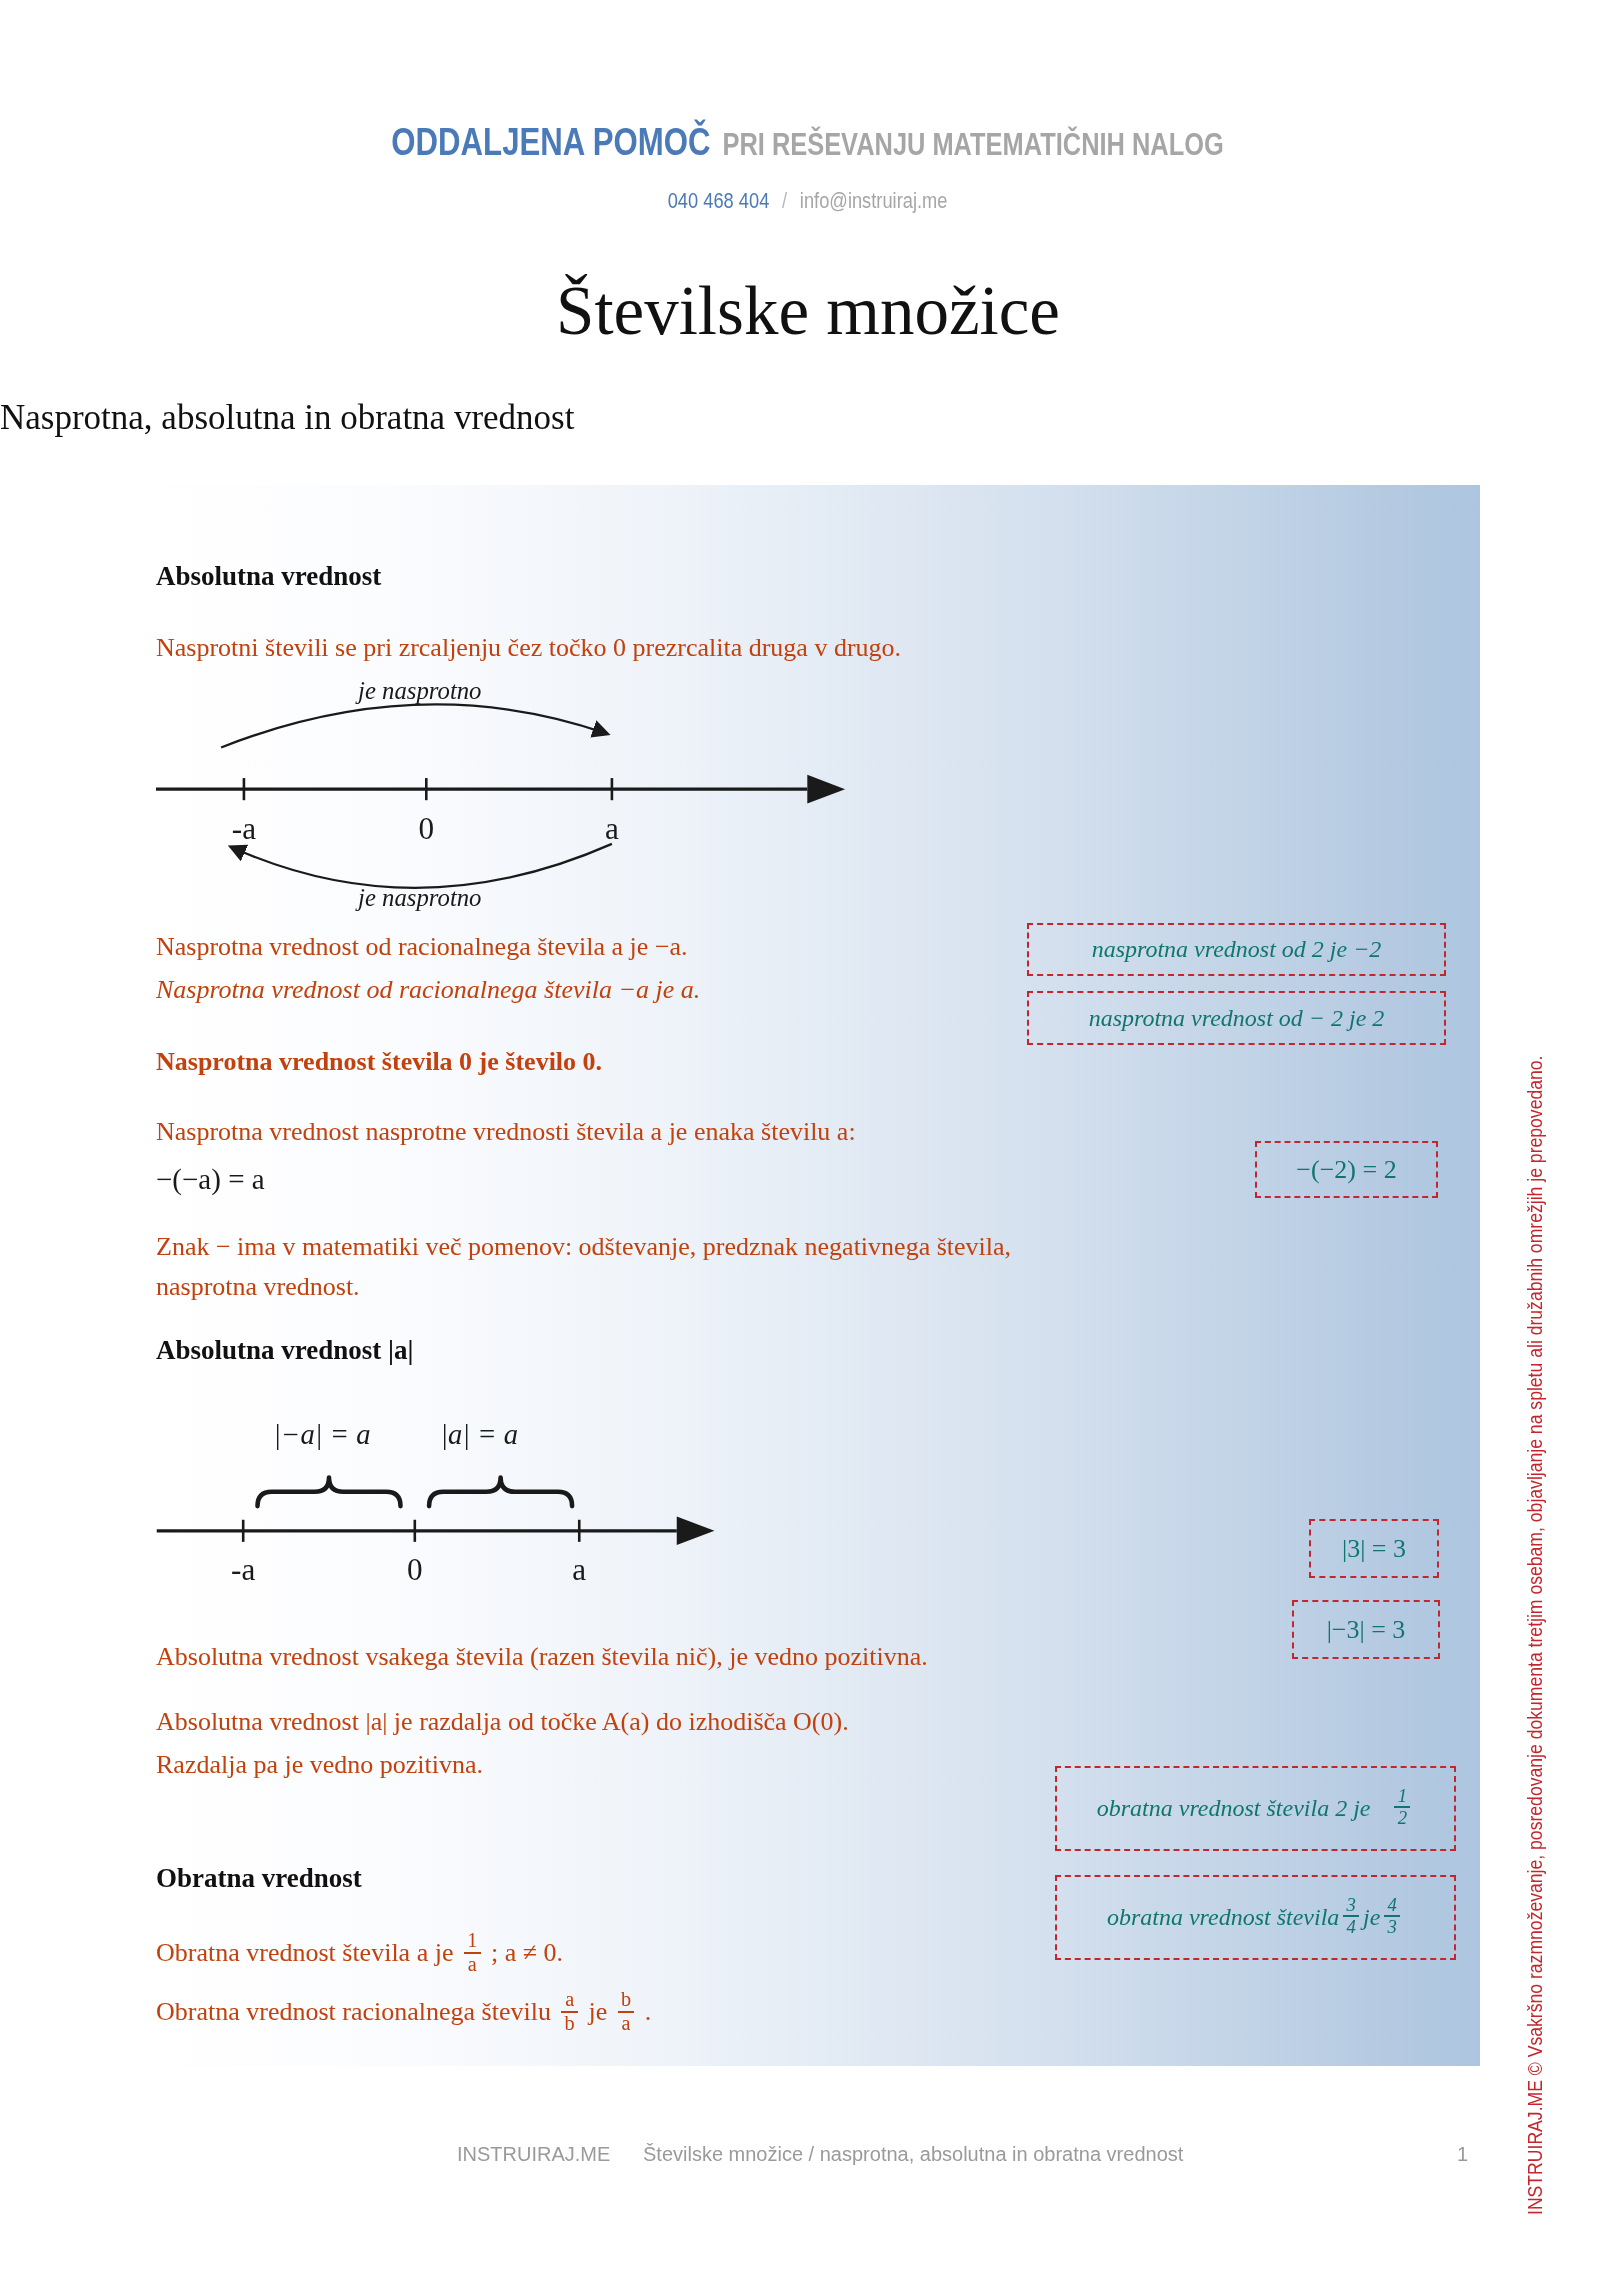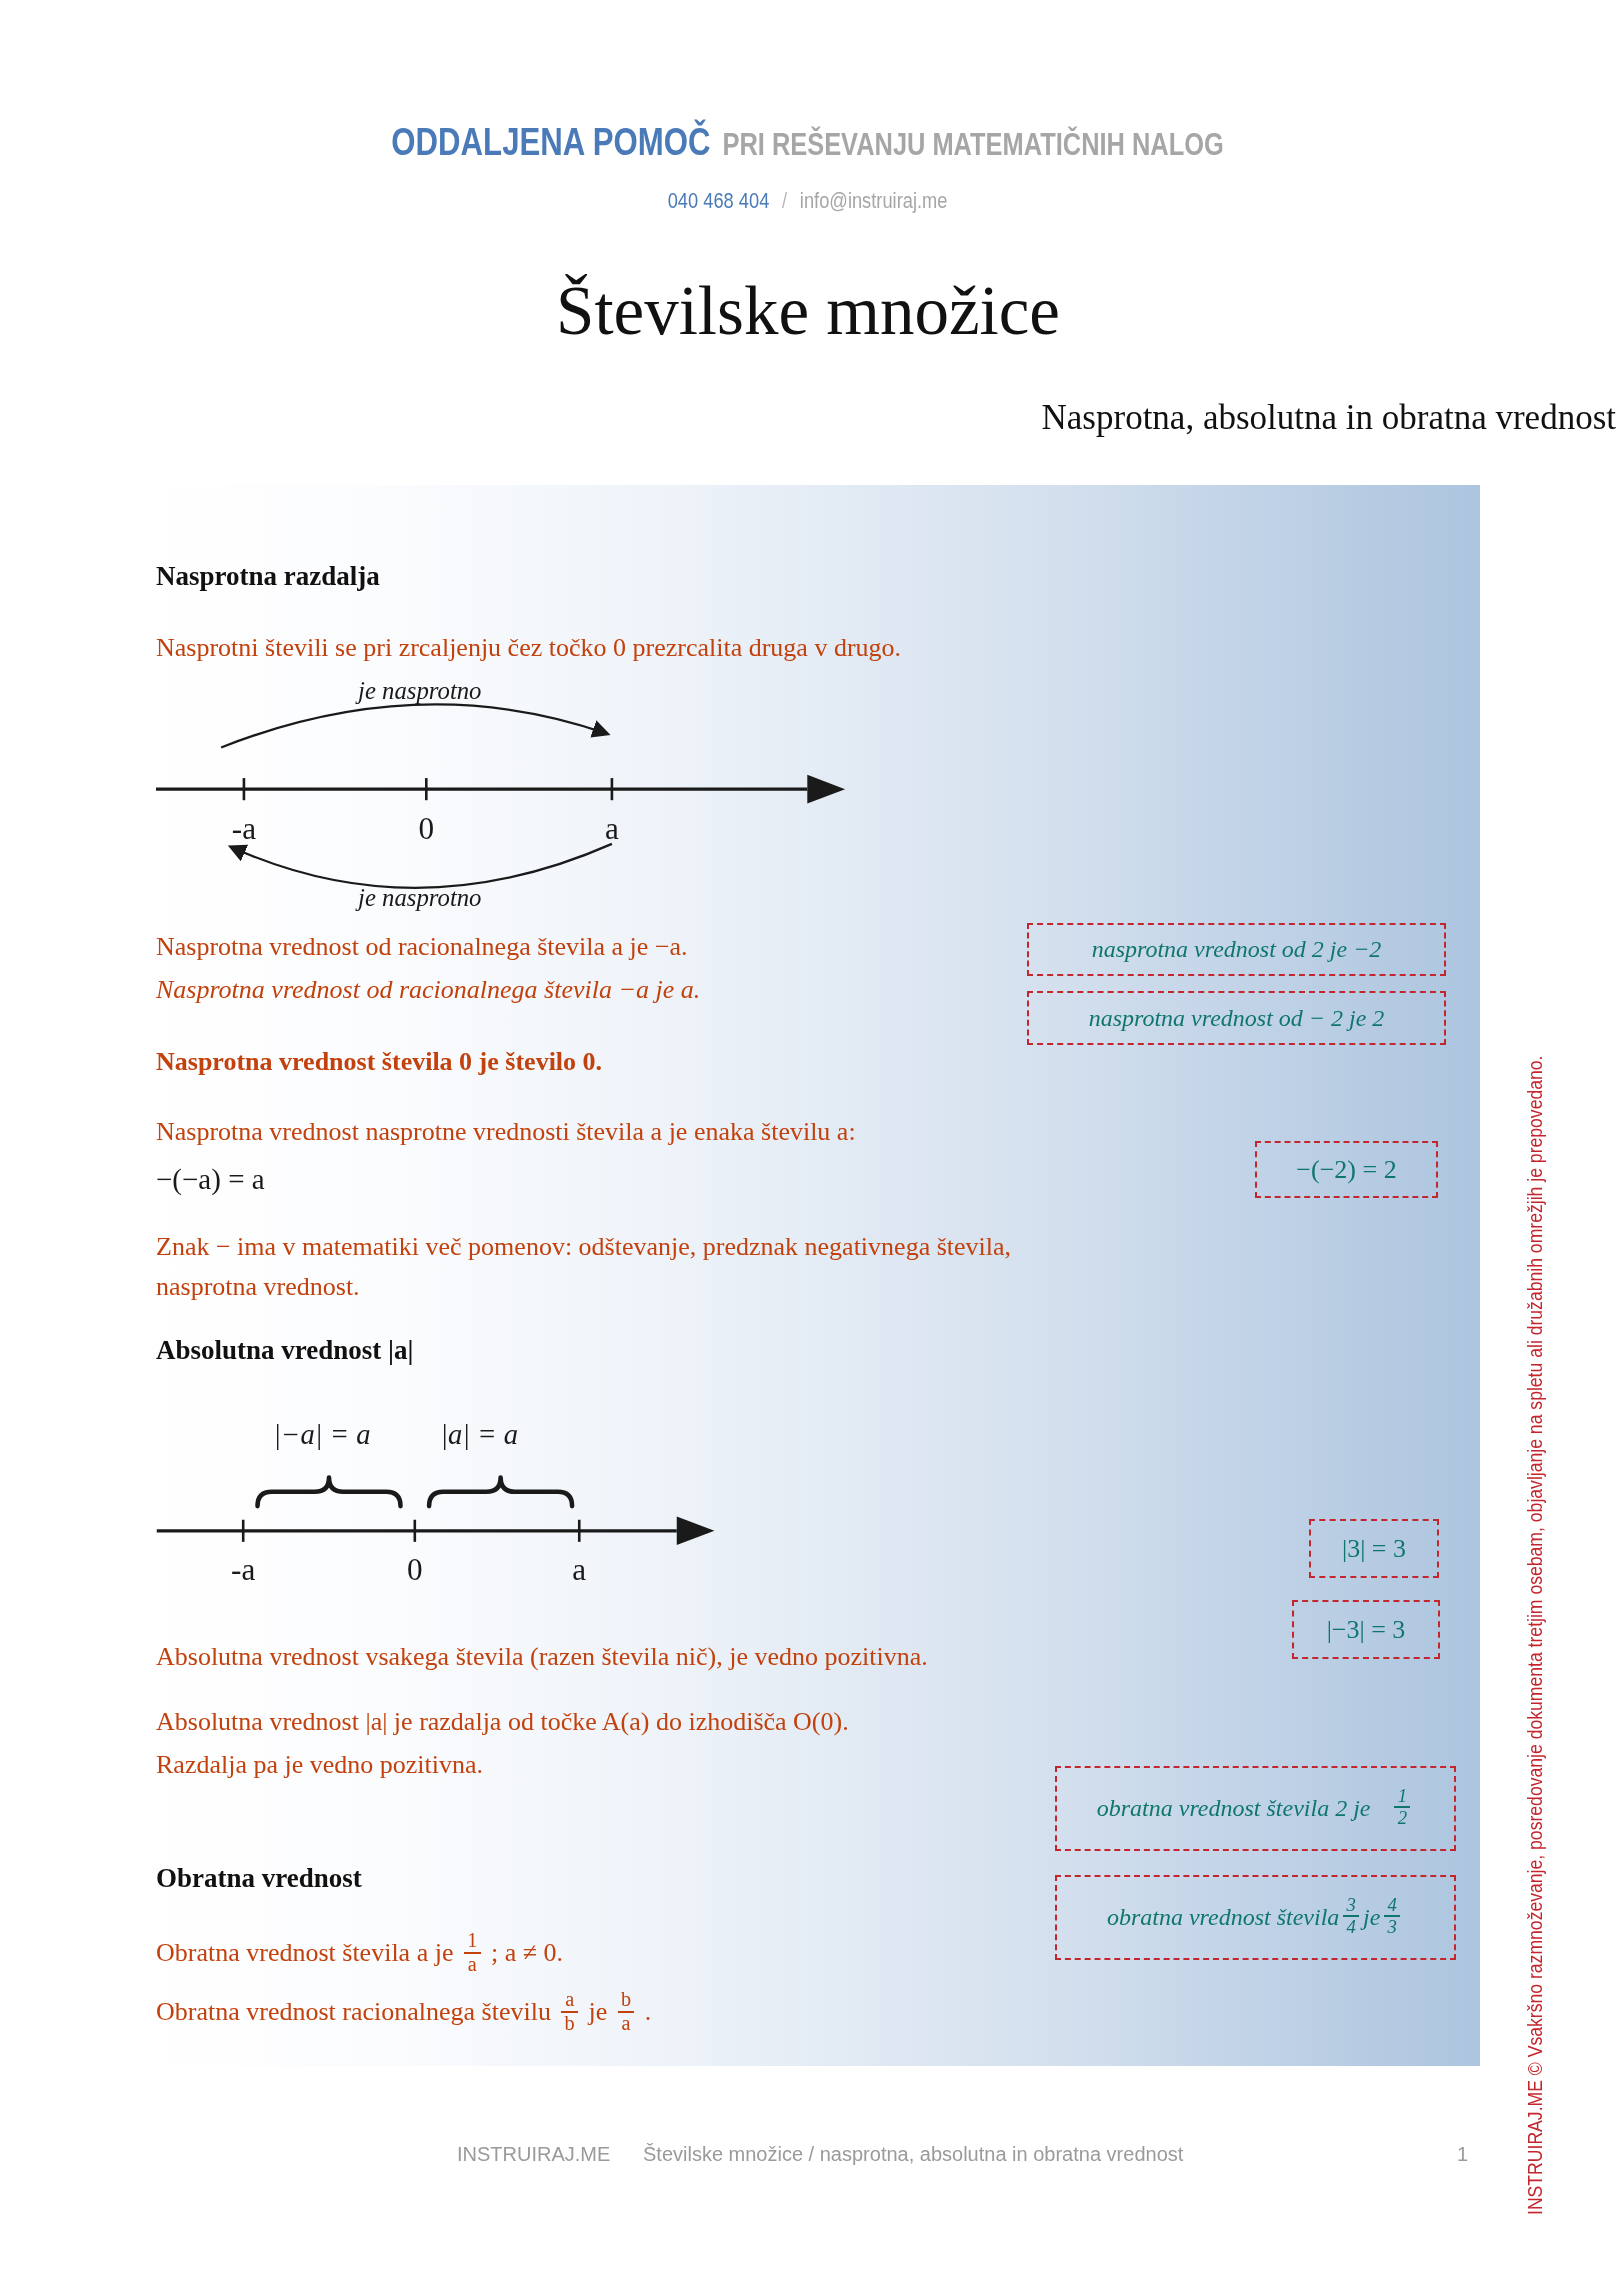--- a/index.html
+++ b/index.html
@@ -15,21 +15,21 @@
   .tagline{color:#a6a6a6;font-size:31px;margin-left:11.7px;}
   .contact{position:absolute;top:189px;left:0;width:1616px;text-align:center;
     font-family:"Liberation Sans",sans-serif;font-weight:500;white-space:nowrap;}
   .contact-inner{display:inline-block;transform:scaleX(0.85);transform-origin:center top;font-size:21.5px;}
   .phone{color:#4a7ab8;}
   .slash{color:#b9b9b9;margin:0 9px;font-weight:400;}
   .email{color:#a6a6a6;}
   
   .doc-title{position:absolute;top:272px;left:0;width:1616px;text-align:center;
     font-size:69px;color:#111;}
-  .doc-subtitle{position:absolute;top:398px;left:0;width:1616px;text-align:right;
+  .doc-subtitle{position:absolute;top:398px;left:0;width:1616px;text-align:left;
     font-size:35px;color:#111;}
   
   .panel{position:absolute;left:138px;top:485px;width:1342px;height:1581px;
     background:linear-gradient(90deg,#ffffff 0%,#fbfcfe 18%,#eef3f9 40%,#d4e0ee 68%,#b6cbe2 92%,#adc5e0 100%);}
   
   .h-sec{position:absolute;left:156px;font-size:27px;font-weight:700;color:#111;white-space:nowrap;}
   .p{position:absolute;left:156px;font-size:26px;color:#c2410c;white-space:nowrap;}
   .formula{position:absolute;left:156px;font-size:29px;color:#1a1a1a;white-space:nowrap;}
   
   .rbox{position:absolute;border:2px dashed #c4262e;color:#0f766e;
@@ -72,21 +72,21 @@
     <span class="slash">/</span>
     <span class="email">info@instruiraj.me</span>
   </span>
 </div>
 
 <div class="doc-title">Številske množice</div>
 <div class="doc-subtitle">Nasprotna, absolutna in obratna vrednost</div>
 
 <div class="panel"></div>
 
-<div class="h-sec" style="top:561px;">Nasprotna razdalja</div>
+<div class="h-sec" style="top:561px;">Absolutna vrednost</div>
 <div class="p" style="top:633px;">Nasprotni števili se pri zrcaljenju čez točko 0 prezrcalita druga v drugo.</div>
 
 <div class="svg-wrap" style="left:156px;top:677px;">
   <svg width="749" height="236" viewBox="0 0 1150 362">
     <defs>
       <marker id="arrowS" viewBox="0 0 10 10" refX="7" refY="5" markerWidth="8" markerHeight="8" orient="auto">
         <path d="M0,0 L10,5 L0,10 z" fill="#1a1a1a"></path>
       </marker>
     </defs>
     <text class="arc-label" x="405" y="34" text-anchor="middle">je nasprotno</text>

